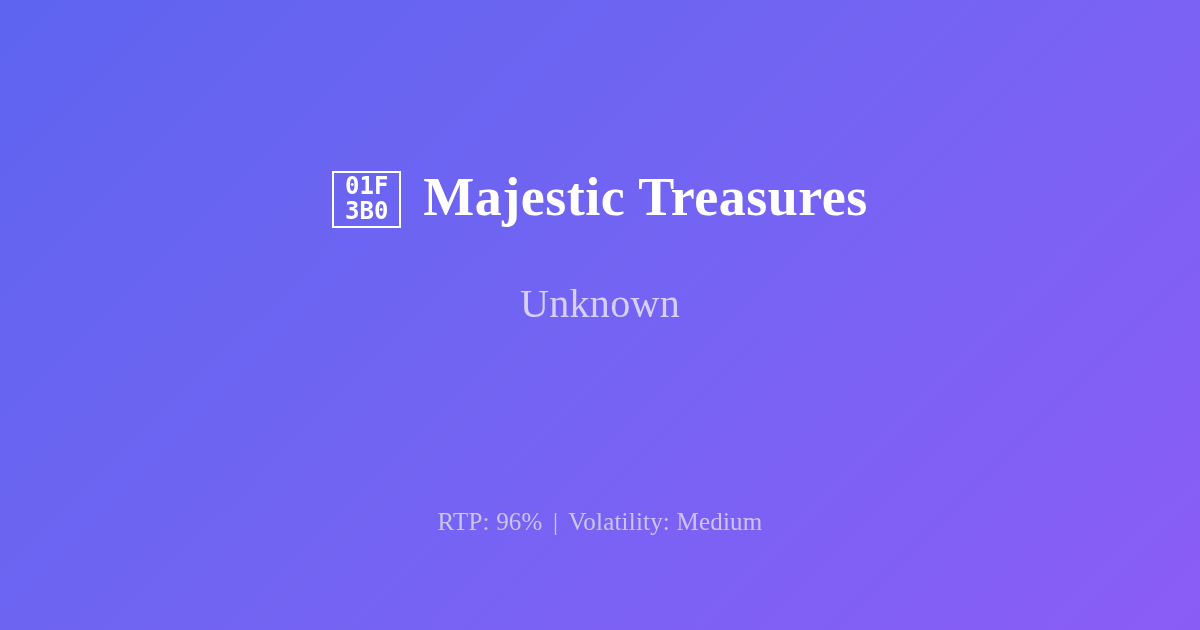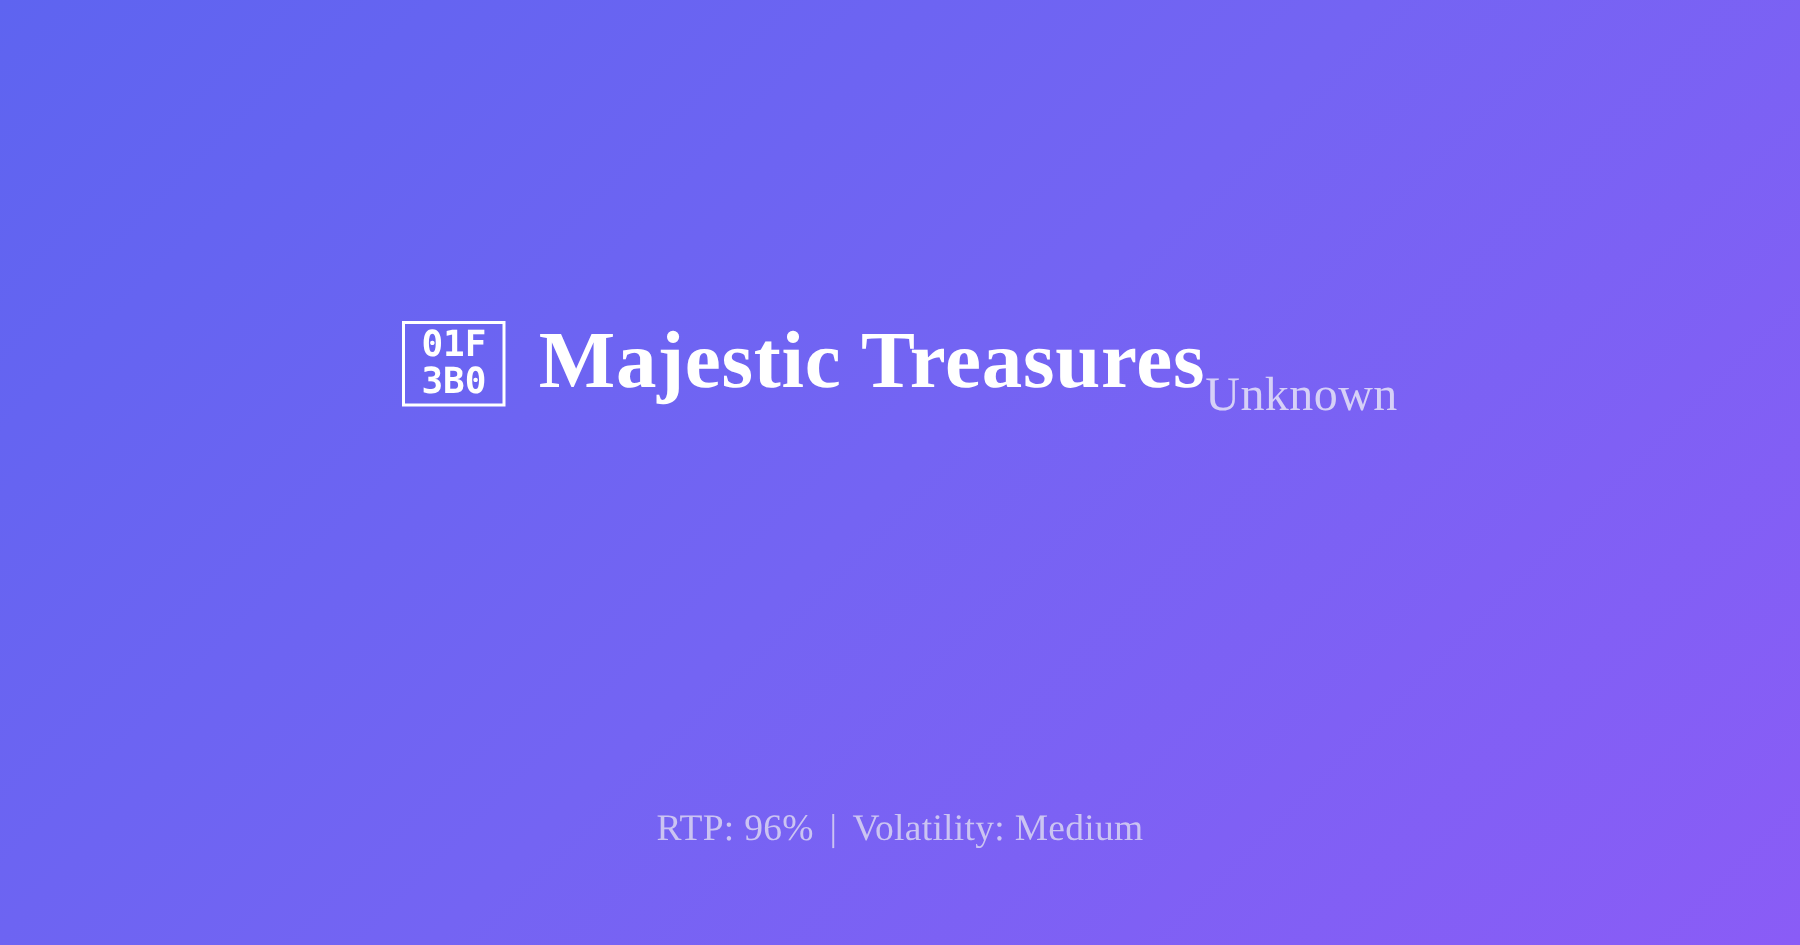--- a/index.html
+++ b/index.html
@@ -27,21 +27,21 @@
   }
 
   
   .hero {
     position: absolute;
     left: 0;
     right: 0;
     top: 0;
     height: 480px;
     display: flex;
-    flex-direction: row;
+    flex-direction: column;
     align-items: center;
     justify-content: center;
   }
 
   .title-row {
     display: flex;
     flex-direction: row;
     align-items: center;
     justify-content: center;
     gap: 22px;
@@ -80,32 +80,32 @@
     color: #ffffff;
     letter-spacing: 0.5px;
     margin: 0;
   }
 
   .provider {
     margin: 0;
     padding-top: 44px;
     font-family: "Liberation Serif", "DejaVu Serif", serif;
     font-weight: 400;
-    font-size: 32px;
+    font-size: 40px;
     line-height: 42px;
     color: #d6d0f7;
     letter-spacing: 0.3px;
   }
 
   
   .meta {
     position: absolute;
     left: 0;
     right: 0;
-    top: 538px;
+    top: 507px;
     text-align: center;
     font-family: "Liberation Serif", "DejaVu Serif", serif;
     font-weight: 400;
     font-size: 25px;
     line-height: 30px;
     color: #cbc4f2;
     letter-spacing: 0.2px;
   }
   .meta-sep {
     padding: 0 4px;

